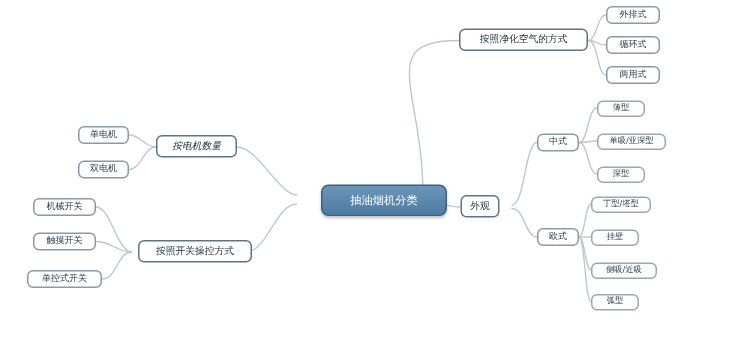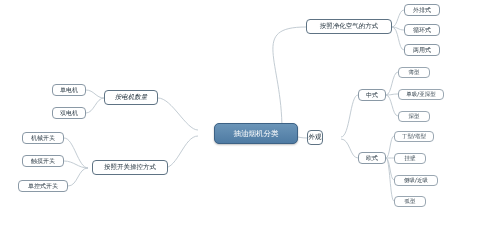--- a/index.html
+++ b/index.html
@@ -89,21 +89,21 @@
   <div class="node lvl2" style="left:404px;top:4px;width:36px;height:12px;">
     <span>外排式</span>
   </div>
   <div class="node lvl2" style="left:404px;top:24px;width:36px;height:12px;">
     <span>循环式</span>
   </div>
   <div class="node lvl2" style="left:404px;top:44px;width:36px;height:12px;">
     <span>两用式</span>
   </div>
 
-  <div class="node lvl1" style="left:307px;top:130px;width:16px;height:15px;">
+  <div class="node lvl1" style="left:307px;top:130px;width:26px;height:15px;">
     <span>外观</span>
   </div>
 
   <div class="node lvl2" style="left:358px;top:89px;width:28px;height:12px;">
     <span>中式</span>
   </div>
   <div class="node lvl3" style="left:398px;top:67px;width:32px;height:11px;">
     <span>薄型</span>
   </div>
   <div class="node lvl3" style="left:398px;top:89px;width:46px;height:11px;">

